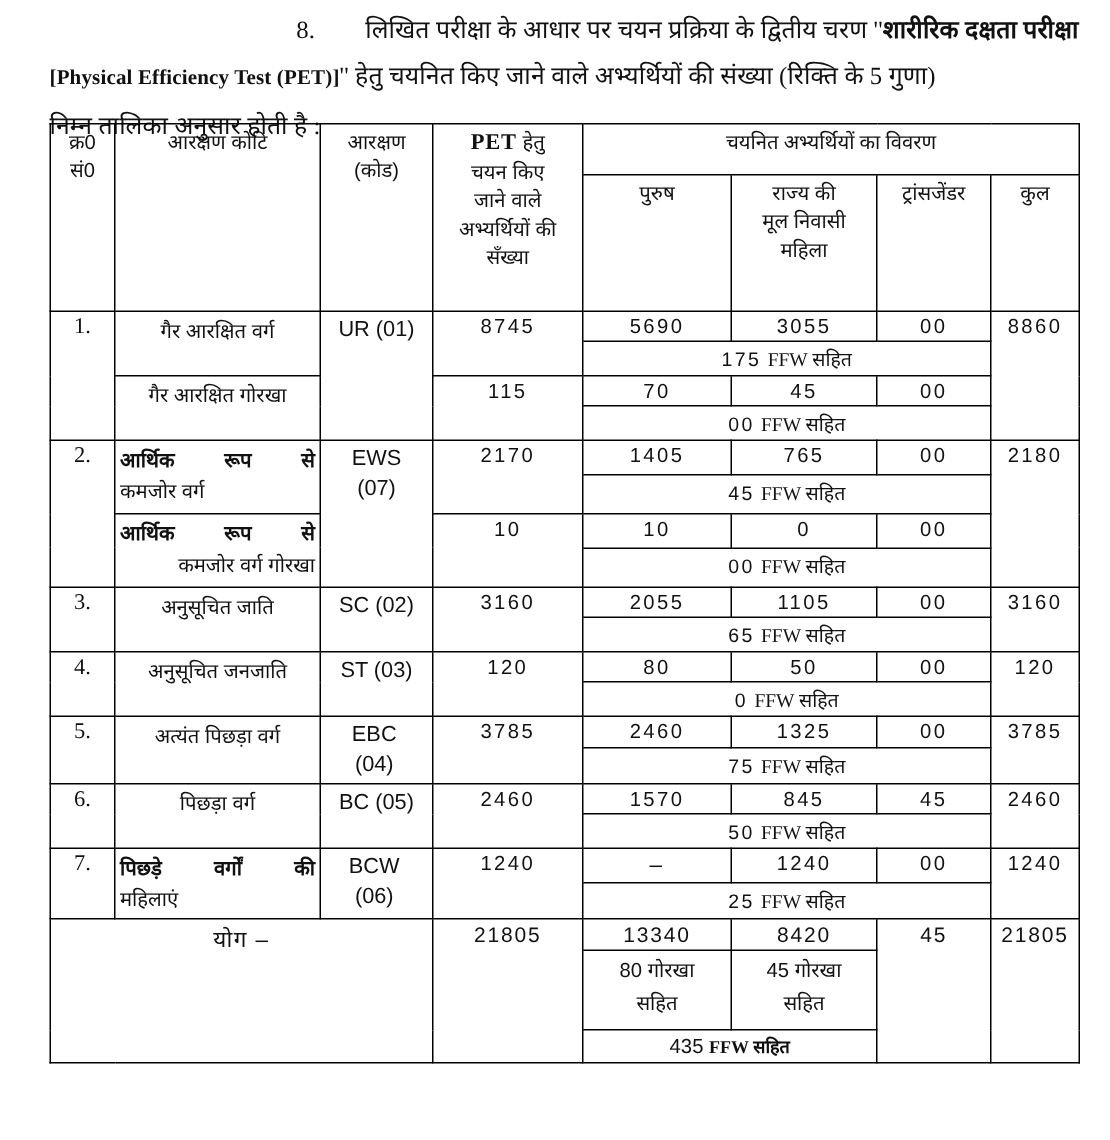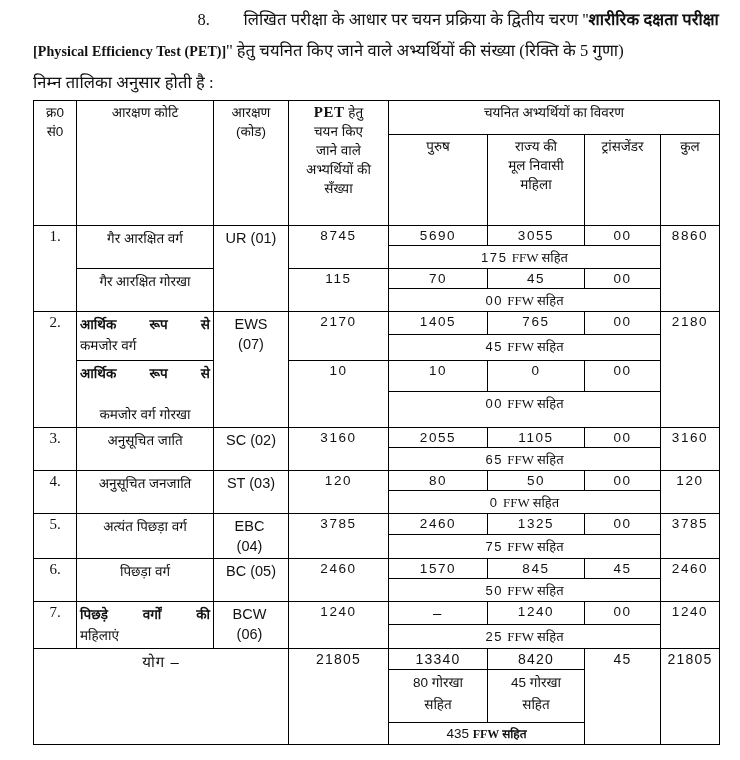--- a/index.html
+++ b/index.html
@@ -50,21 +50,21 @@
   .b { font-weight: bold; }
   .sm {
     font-size: 14px;
     font-family: "Liberation Serif", "DejaVu Serif", serif;
   }
 
   
   .tbl-wrap {
     position: absolute;
     left: 33px;
-    top: 100px;
+    top: 82px;
     width: 686px;
   }
   table.main {
     border-collapse: collapse;
     width: 686px;
     table-layout: fixed;
     font-size: 13.5px;
   }
   table.main td, table.main th {
     border: 1px solid #000;
@@ -280,21 +280,21 @@
       <td class="num-cell" rowspan="2">8745</td>
       <td class="num-cell">5690</td>
       <td class="num-cell">3055</td>
       <td class="num-cell">00</td>
       <td class="num-cell" rowspan="4">8860</td>
     </tr>
     <tr>
       <td class="ffw" colspan="3"><span class="ffwnum">175</span> <span class="ffwlab">FFW सहित</span></td>
     </tr>
     <tr>
-      <td class="cat reg" rowspan="2" style="height:26px;font-family:Liberation Serif, serif;">गैर आरक्षित गोरखा</td>
+      <td class="cat reg" rowspan="2" style="height:26px;">गैर आरक्षित गोरखा</td>
       <td class="num-cell" rowspan="2">115</td>
       <td class="num-cell">70</td>
       <td class="num-cell">45</td>
       <td class="num-cell">00</td>
     </tr>
     <tr>
       <td class="ffw" colspan="3"><span class="ffwnum">00</span> <span class="ffwlab">FFW सहित</span></td>
     </tr>
 
     <tr>
@@ -312,21 +312,21 @@
       <td class="num-cell">765</td>
       <td class="num-cell">00</td>
       <td class="num-cell" rowspan="4">2180</td>
     </tr>
     <tr>
       <td class="ffw" colspan="3"><span class="ffwnum">45</span> <span class="ffwlab">FFW सहित</span></td>
     </tr>
     <tr>
       <td class="cat" rowspan="2" style="height:44px;">
         <div class="cat justify" style="padding:0;">आर्थिक रूप से</div>
-        <div style="text-align:center;margin-top:20px;">कमजोर वर्ग गोरखा</div>
+        <div style="text-align:right;">कमजोर वर्ग गोरखा</div>
       </td>
       <td class="num-cell" rowspan="2">10</td>
       <td class="num-cell">10</td>
       <td class="num-cell">0</td>
       <td class="num-cell">00</td>
     </tr>
     <tr>
       <td class="ffw" colspan="3"><span class="ffwnum">00</span> <span class="ffwlab">FFW सहित</span></td>
     </tr>
 

